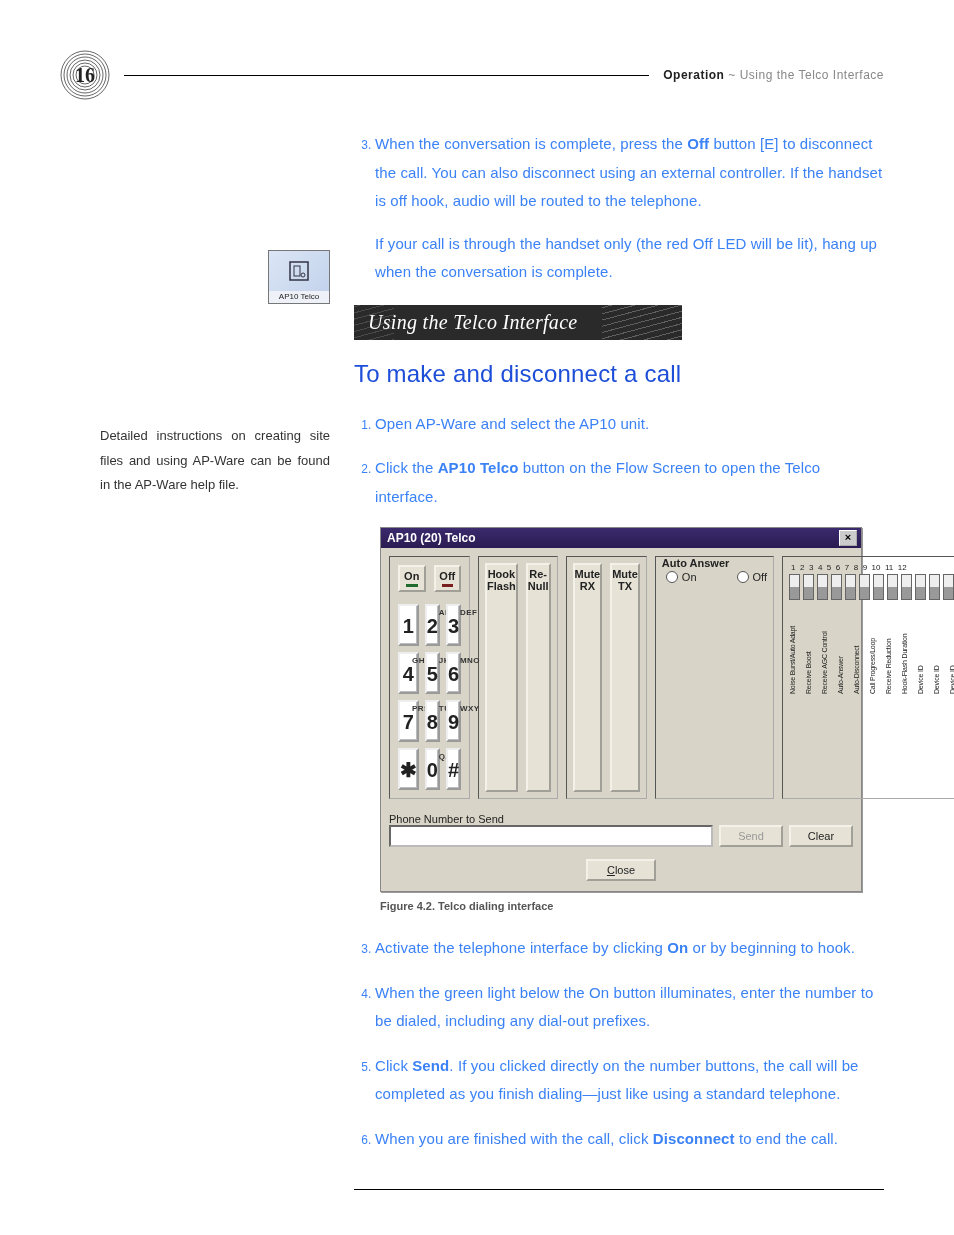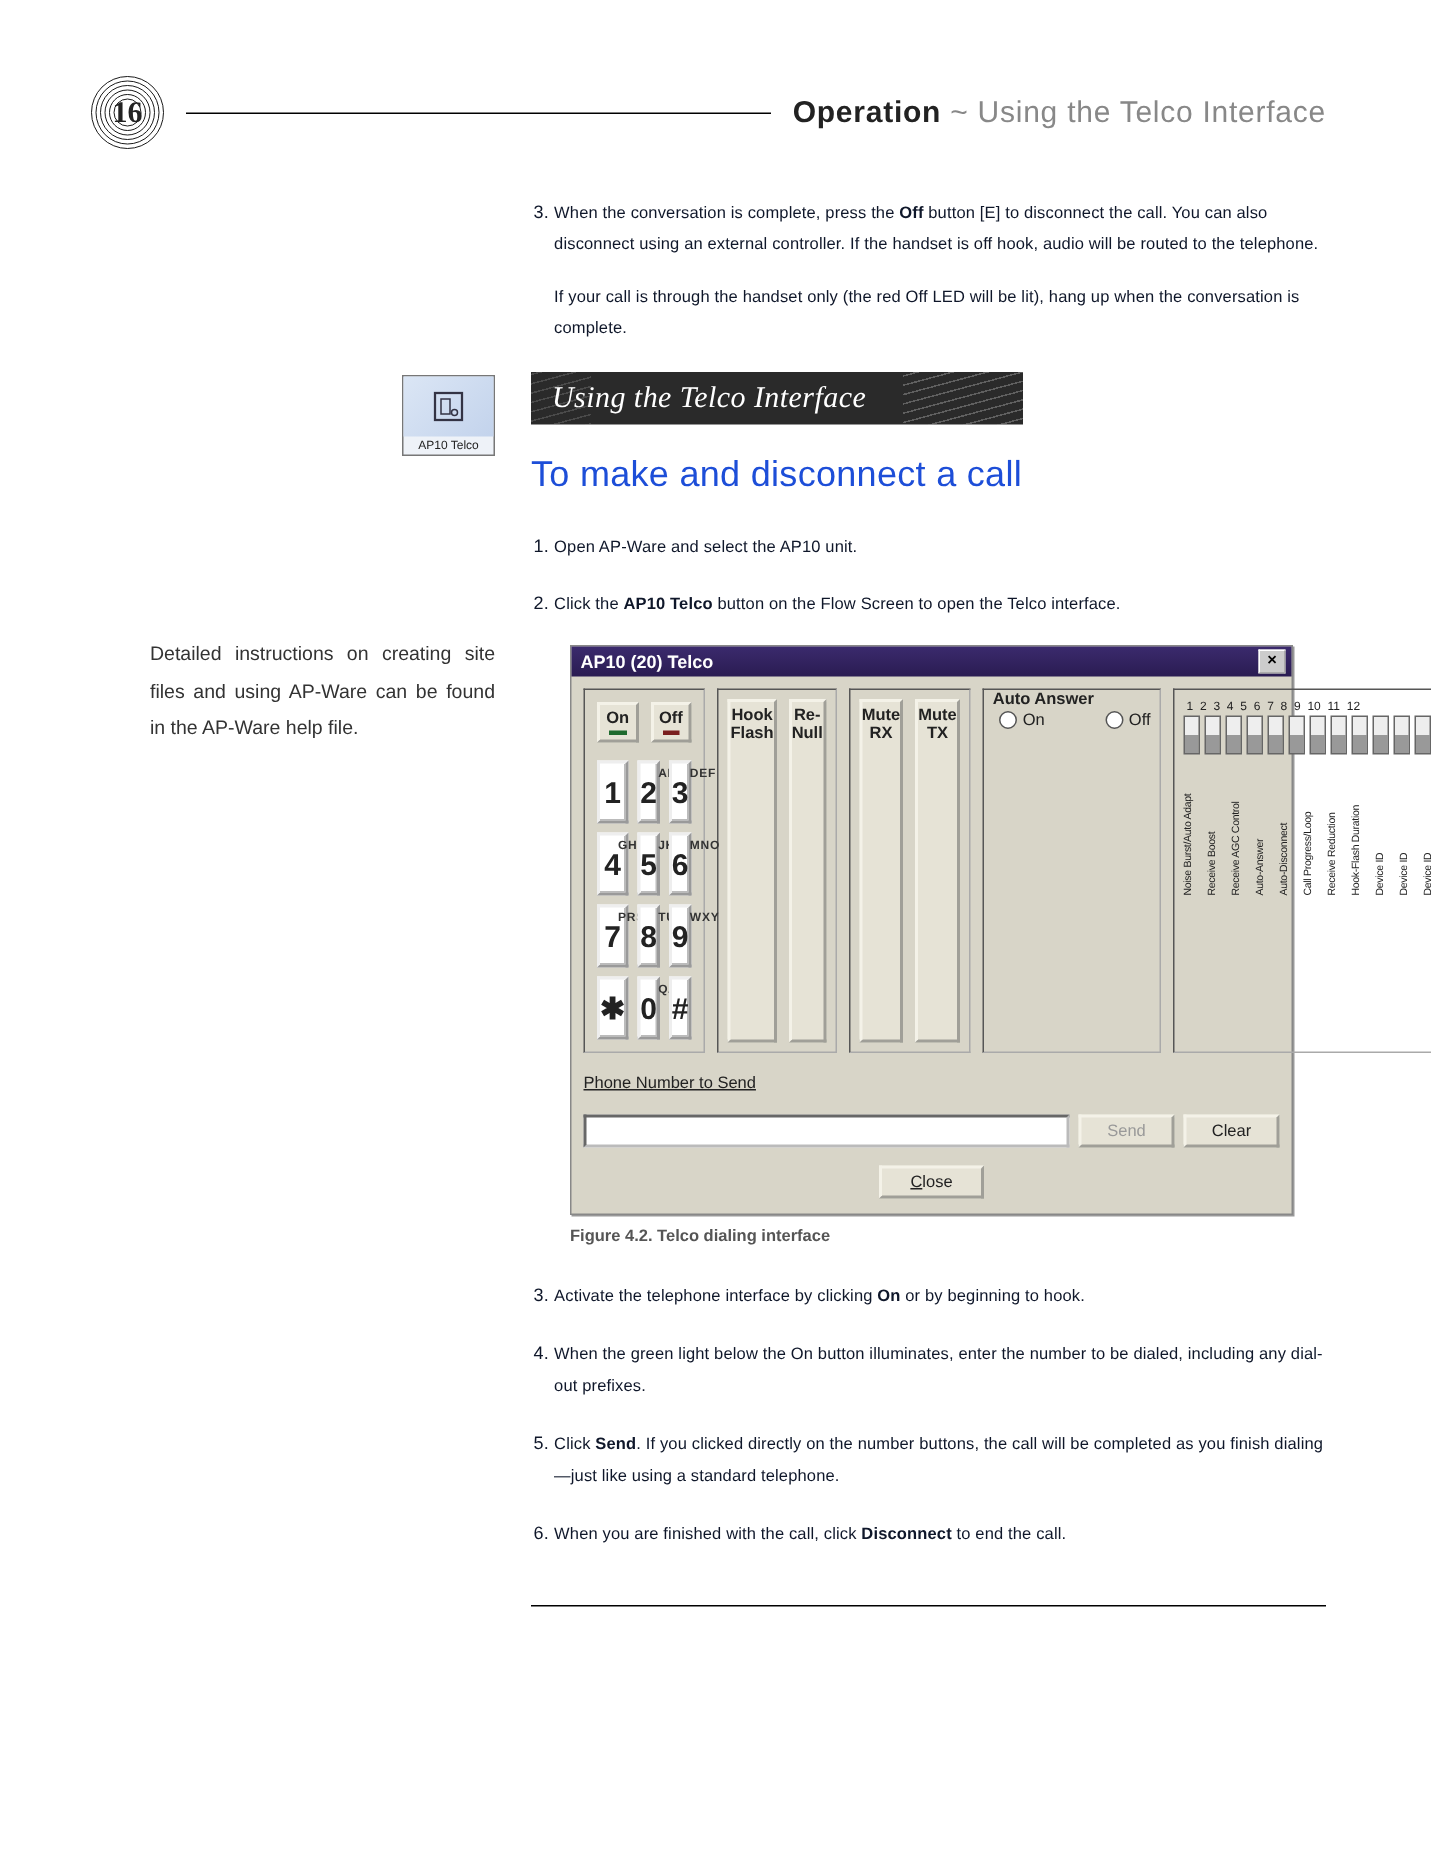--- a/index.html
+++ b/index.html
@@ -42,43 +42,43 @@
     font-family: Georgia, serif;
     z-index: 2;
   }
   .header-rule {
     flex: 1;
     border-top: 1px solid #000;
     margin: 0 14px;
     height: 0;
   }
   .header-text {
-    font-size: 20px;
+    font-size: 12px;
     letter-spacing: 0.5px;
     white-space: nowrap;
   }
   .header-text .strong { font-weight: bold; }
   .header-text .light { color: #888; font-weight: 300; }
   .main {
     display: flex;
     gap: 24px;
   }
   .left-col {
     width: 270px;
     flex-shrink: 0;
   }
   .right-col {
     flex: 1;
     min-width: 0;
   }
   .body-text {
-    font-size: 11px;
+    font-size: 15px;
     line-height: 1.9;
     letter-spacing: 0.1px;
-    color: #0f172a;
+    color: #3b82f6;
   }
   ol.body-list {
     padding-left: 1.4em;
     margin: 0;
   }
   ol.body-list li {
     margin-bottom: 16px;
   }
   ol.body-list li::marker { font-size: 12px; }
   .body-gap { height: 14px; }
@@ -303,21 +303,21 @@
     transform: rotate(180deg);
     text-align: left;
     line-height: 1;
     white-space: nowrap;
     height: 90px;
     letter-spacing: -0.2px;
   }
   .phone-row {
     padding: 6px 8px 8px 8px;
   }
-  .phone-row .lbl { font-size: 11px; margin-bottom: 15px; text-decoration: underline; }
+  .phone-row .lbl { font-size: 11px; margin-bottom: 0; }
   .phone-row .inrow { display: flex; gap: 6px; align-items: center; }
   .phone-row .input {
     flex: 1;
     background: #fff;
     border: 2px inset #bbb;
     height: 18px;
   }
   .phone-row .btn3d { width: 64px; font-weight: normal; }
   .close-row { text-align: center; padding: 4px 0 10px 0; }
   .close-row .btn3d { width: 70px; margin: 0 auto; font-weight: normal; }

